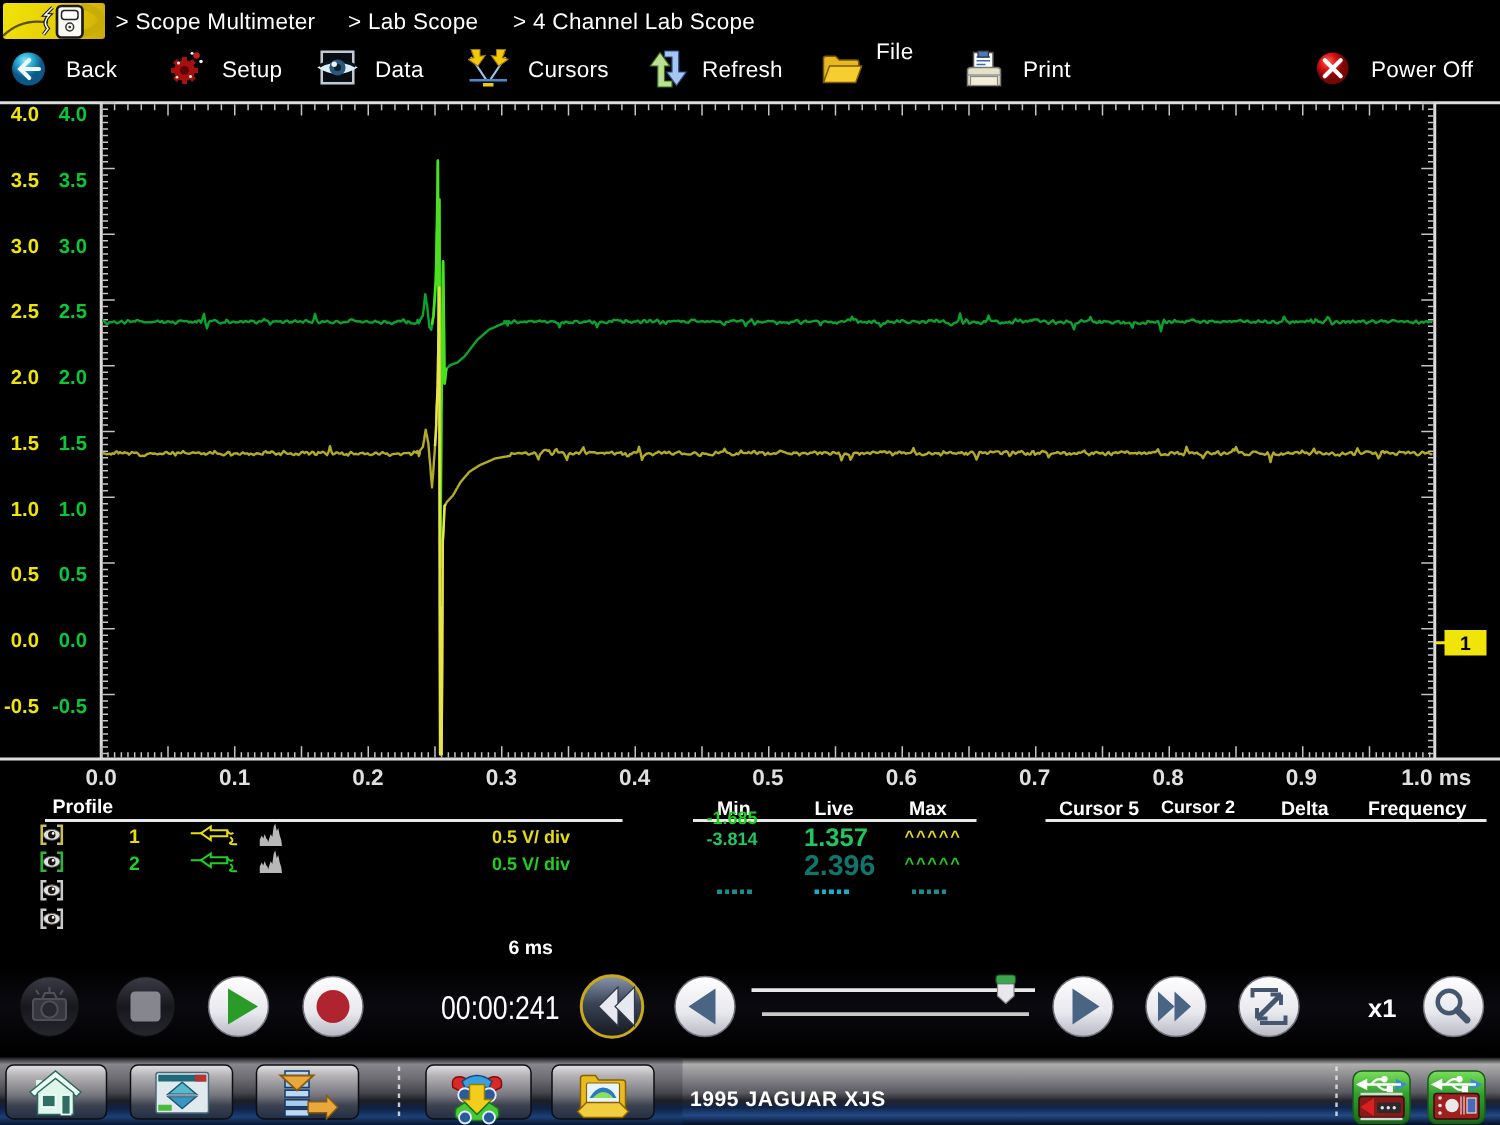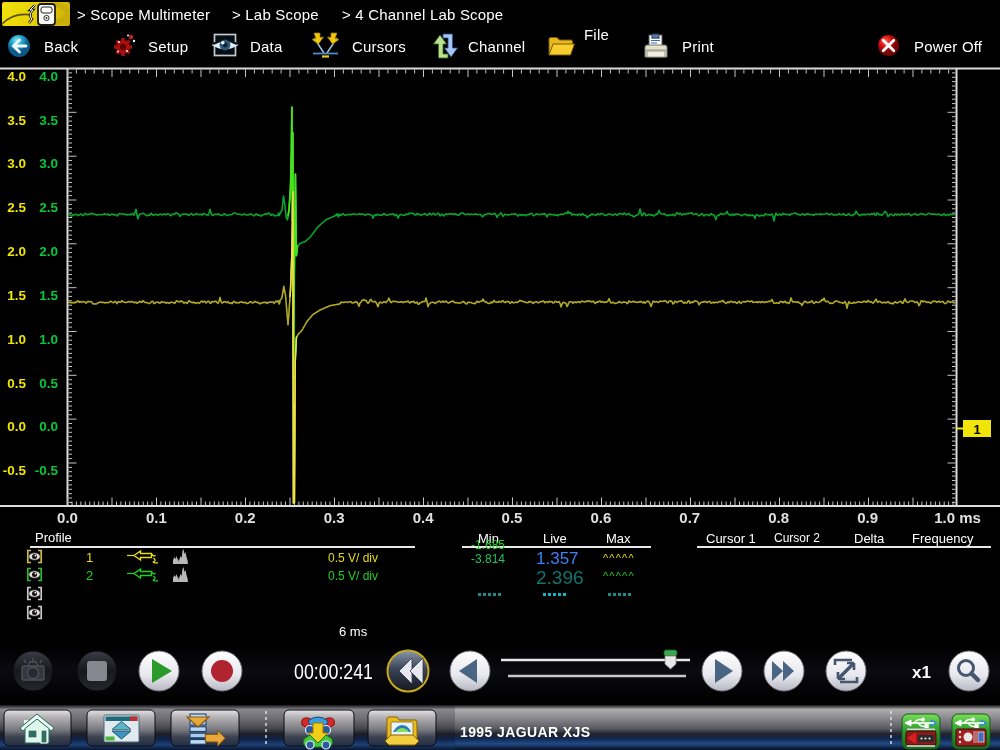--- a/index.html
+++ b/index.html
@@ -1,18 +1,18 @@
 <!DOCTYPE html>
 <html><head><meta charset="utf-8">
 <style>
 *{margin:0;padding:0;box-sizing:border-box}
 html,body{width:1000px;height:750px;background:#000;overflow:hidden}
 body{font-family:"Liberation Sans",sans-serif;position:relative}
 .abs{position:absolute}
-.b{font-weight:normal}
+.b{font-weight:bold}
 .w{color:#fff}
 .tb{font-weight:normal;font-size:15px;color:#fff;letter-spacing:.2px}
 </style></head>
 <body>
 
 <div class="abs" style="left:2px;top:2px;width:68px;height:24px;background:linear-gradient(110deg,#f2e30a,#e3cc05 60%,#caa90a);border-radius:2px;overflow:hidden">
  <svg width="68" height="24" viewBox="0 0 68 24">
   <path d="M0 22 Q12 10 30 13" stroke="#4a4000" stroke-width="1.6" fill="none" opacity=".9"></path>
   <path d="M52 2 Q64 4 66 12 Q62 20 50 21" stroke="#c8ac08" stroke-width="5" fill="none" opacity=".9"></path>
   <g>
@@ -81,21 +81,21 @@
   <path d="M25 1 H19 L19 5.5 L15.5 5 L20.5 12 L27 7.5 L23 6.5 Z"></path>
  </g>
  <path d="M10 24.5 H17" stroke="#f4c80a" stroke-width="2.2"></path>
 </svg>
 <div class="abs tb" style="left:352px;top:38px">Cursors</div>
 
 <svg class="abs" style="left:432px;top:32px" width="27" height="28" viewBox="0 0 27 28">
  <path d="M1.5 12 L8 3 L14.5 12 H11 V22 H16 V26 H6.5 V12 Z" fill="#bce092" stroke="#3e6e1e" stroke-width=".8"></path>
  <path d="M25.5 16 L19 25 L12.5 16 H16 V6 H11 V2 H20.5 V16 Z" fill="#a6c6f2" stroke="#2a4e8e" stroke-width=".8"></path>
 </svg>
-<div class="abs tb" style="left:468px;top:38px">Channel</div>
+<div class="abs tb" style="left:468px;top:38px">Refresh</div>
 
 <svg class="abs" style="left:547px;top:36px" width="28" height="21" viewBox="0 0 28 21">
  <path d="M2 19 V3 Q2 1.5 3.5 1.5 H10 L12.5 4 H24 Q25.5 4 25.5 5.5 V8" fill="#e8b820" stroke="#7a5a00" stroke-width="1"></path>
  <path d="M2 19 L6 8 H27.5 L23.5 19 Z" fill="#f6ce30" stroke="#7a5a00" stroke-width="1"></path>
 </svg>
 <div class="abs tb" style="left:584px;top:26px">File</div>
 
 <svg class="abs" style="left:643px;top:33px" width="26" height="26" viewBox="0 0 26 26">
  <rect x="6" y="2" width="13" height="12" fill="#fff" stroke="#555" stroke-width="1"></rect>
  <g stroke="#3a6aaa" stroke-width="1">
@@ -161,21 +161,21 @@
 <polyline fill="none" stroke="#e8e348" stroke-width="1.6" stroke-linejoin="round" points="290.0,235.3 290.2,231.6 290.5,227.9 290.8,221.3 291.0,214.7 291.2,208.2 291.3,206.9 291.5,201.6 291.8,195.0 291.8,193.7 291.9,187.9 292.0,182.1 292.2,167.5 292.4,158.8 292.5,153.0 292.8,138.4 292.9,129.7 293.0,191.9 293.2,347.5 293.4,440.9 293.5,416.4 293.8,355.0 293.8,342.7 294.0,375.5 294.2,408.2 294.2,416.4 294.4,440.9 294.5,423.3 294.8,379.2 295.0,335.1 295.2,299.8 295.2,298.7 295.4,295.7 295.5,293.6 295.8,288.5 296.0,283.4 296.2,278.3 296.4,275.2 296.5,275.1 296.8,274.7 297.0,274.2"></polyline>
 <path d="M957 366.5 H964" stroke="#f0e408" stroke-width="2"></path>
 <rect x="963" y="358" width="28" height="17" fill="#f0e408"></rect>
 <text x="977" y="371.5" text-anchor="middle" font-family="Liberation Sans" font-size="13" font-weight="bold" fill="#000">1</text>
 </svg>
 
 <div class="abs b w" style="left:35px;top:530px;font-size:13px">Profile</div>
 <div class="abs b w" style="left:478px;top:531px;font-size:13px">Min</div>
 <div class="abs b w" style="left:543px;top:531px;font-size:13px">Live</div>
 <div class="abs b w" style="left:606px;top:531px;font-size:13px">Max</div>
-<div class="abs b w" style="left:706px;top:531px;font-size:13px">Cursor 1</div>
+<div class="abs b w" style="left:706px;top:531px;font-size:13px">Cursor 5</div>
 <div class="abs b w" style="left:774px;top:531px;font-size:12px">Cursor 2</div>
 <div class="abs b w" style="left:854px;top:531px;font-size:13px">Delta</div>
 <div class="abs b w" style="left:912px;top:531px;font-size:13px">Frequency</div>
 <div class="abs" style="left:30px;top:546px;width:385px;height:2px;background:#e8e8e8"></div>
 <div class="abs" style="left:462px;top:546px;width:189px;height:2px;background:#e8e8e8"></div>
 <div class="abs" style="left:697px;top:546px;width:294px;height:2px;background:#e8e8e8"></div>
 
 <svg class="abs" style="left:26px;top:549px" width="17" height="15" viewBox="0 0 17 15">
  <path d="M5 1.5 H1.8 V13.5 H5 M12 1.5 H15.2 V13.5 H12" stroke="#cdbd4a" stroke-width="1.7" fill="none"></path>
  <ellipse cx="8.5" cy="7.5" rx="5.6" ry="3.6" fill="#e0e0e0" stroke="#555" stroke-width=".7"></ellipse>
@@ -224,21 +224,21 @@
 </svg>
 <svg class="abs" style="left:173px;top:566px" width="16" height="16" viewBox="0 0 16 16">
  <path d="M0 16 L0 12 L1.5 9 L2.5 11 L3.5 8 L4.5 11 L5.5 12 L6 16 Z" fill="#b8b8b8"></path>
  <path d="M5 16 L6.5 11 L7.5 8 L8.5 10 L9.5 3 L10.5 1 L11.5 6 L12.5 4 L13.5 9 L14.5 12 L15 16 Z" fill="#b8b8b8"></path>
 </svg>
 <div class="abs b" style="left:328px;top:551px;font-size:12px;color:#e8dc10">0.5 V/ div</div>
 <div class="abs b" style="left:328px;top:569px;font-size:12px;color:#1fd11f">0.5 V/ div</div>
 
 <div class="abs b" style="left:471px;top:552px;font-size:12px;color:#22c55e">-3.814</div>
 <div class="abs b" style="left:471px;top:538px;font-size:12px;color:#1fd11f">-1.685</div>
-<div class="abs b" style="left:536px;top:549px;font-size:17px;color:#3b82f6">1.357</div>
+<div class="abs b" style="left:536px;top:549px;font-size:17px;color:#22c55e">1.357</div>
 <div class="abs b" style="left:536px;top:567px;font-size:19px;color:#0f766e">2.396</div>
 <div class="abs b" style="left:603px;top:552px;font-size:11px;color:#e8dc10;letter-spacing:1.2px">^^^^^</div>
 <div class="abs b" style="left:603px;top:570px;font-size:11px;color:#1fd11f;letter-spacing:1.2px">^^^^^</div>
 <div class="abs" style="left:478px;top:593px;width:24px;height:3px;background:repeating-linear-gradient(90deg,#1e8c8c 0 3px,transparent 3px 5px)"></div>
 <div class="abs" style="left:543px;top:593px;width:24px;height:3px;background:repeating-linear-gradient(90deg,#10b4c8 0 3px,transparent 3px 5px)"></div>
 <div class="abs" style="left:608px;top:593px;width:24px;height:3px;background:repeating-linear-gradient(90deg,#1e8c8c 0 3px,transparent 3px 5px)"></div>
 <div class="abs b w" style="left:339px;top:624px;font-size:13px">6 ms</div>
 
 <div class="abs" style="left:0;top:645px;width:1000px;height:57px;background:linear-gradient(180deg,#000 0%,#0a0a10 45%,#000 100%)"></div>
 <svg class="abs" style="left:0px;top:648px" width="1000" height="48" viewBox="0 0 1000 48">

